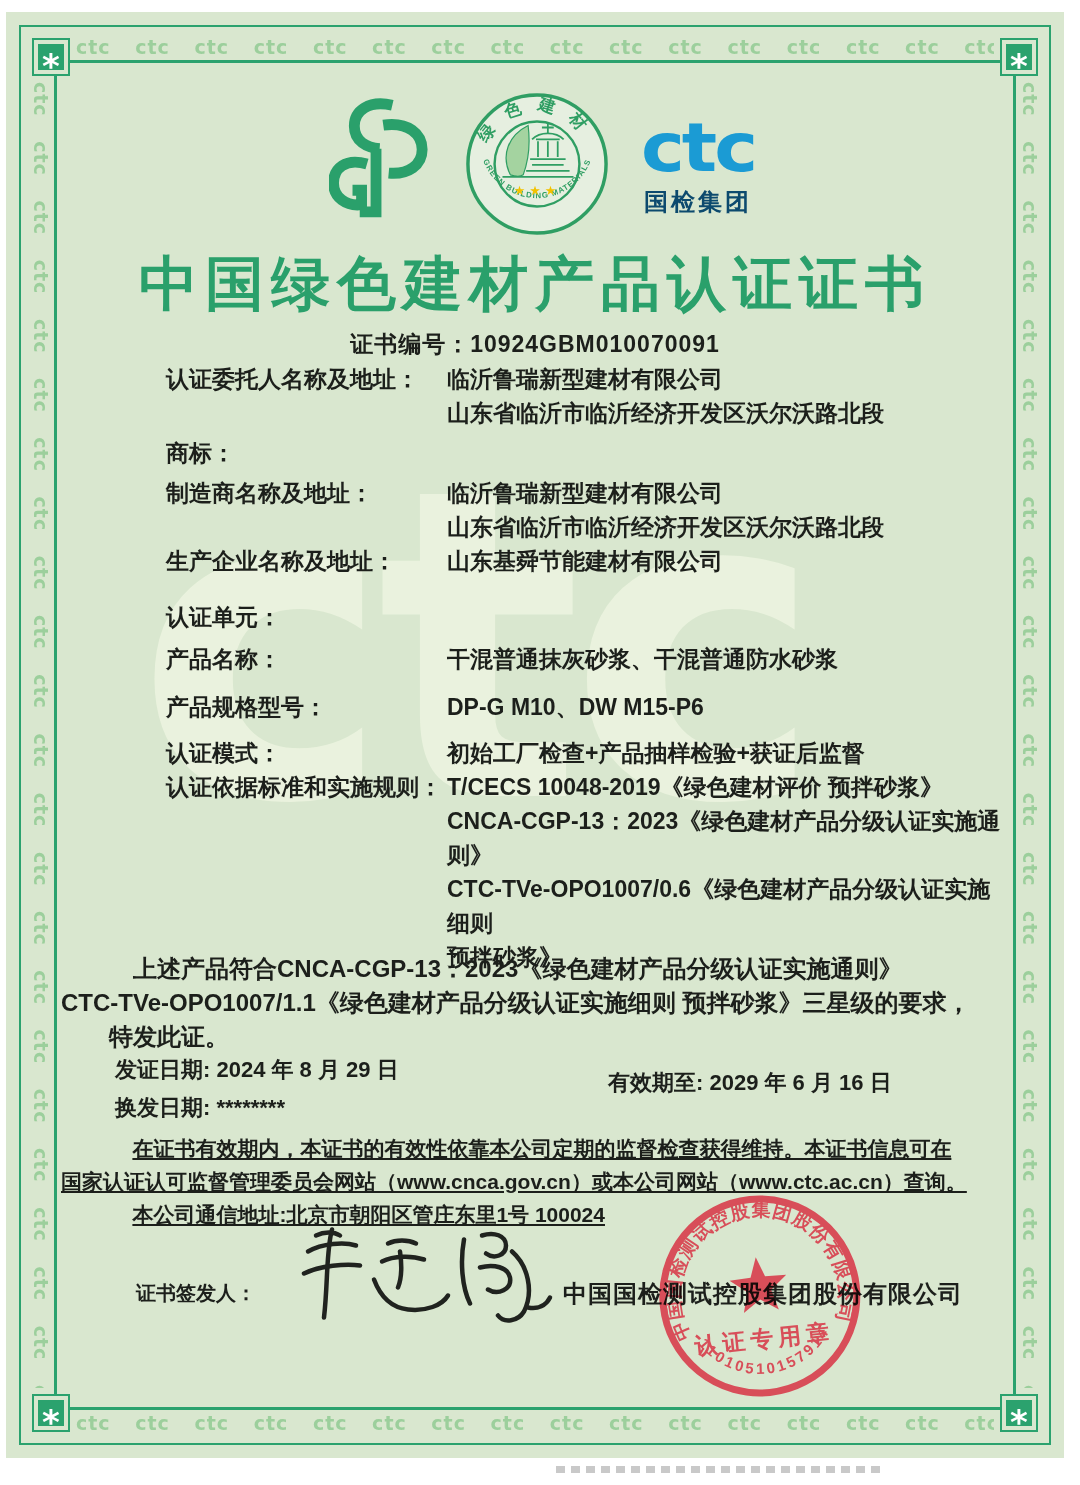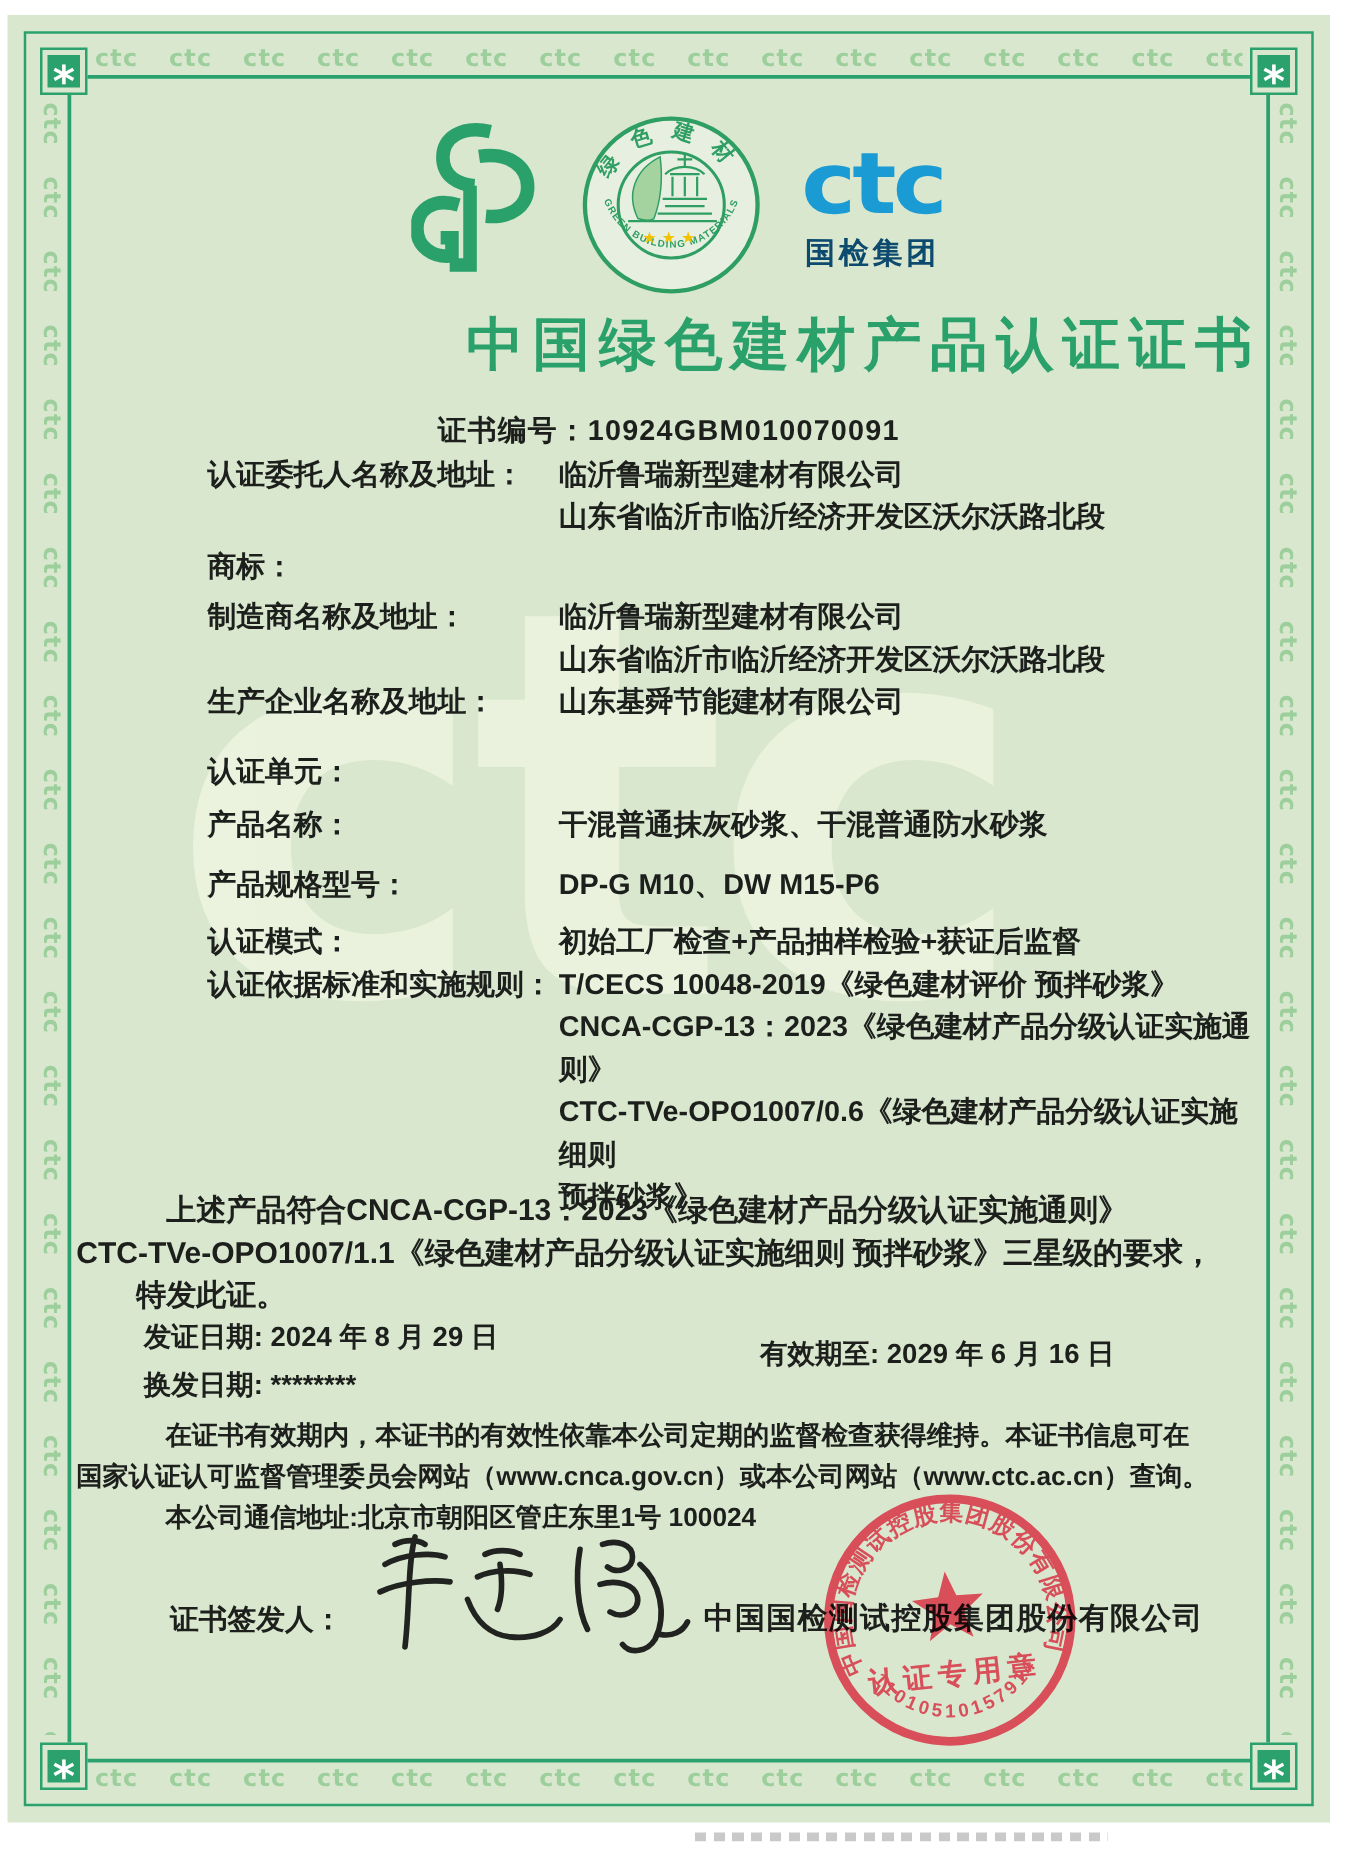--- a/index.html
+++ b/index.html
@@ -58,23 +58,23 @@
   .logos{position:absolute;top:22px;left:268px;height:150px;display:flex;align-items:center;gap:30px;}
   .gp-logo{width:104px;height:140px;}
   .seal-logo{width:148px;height:148px;}
   .ctc-block{display:flex;flex-direction:column;align-items:center;margin-top:6px;}
   .ctc-word{
     font-family:"DejaVu Sans",sans-serif;font-weight:900;font-size:74px;line-height:.85;
     letter-spacing:-3px;color:var(--ctc-blue);transform:scaleY(.92);
   }
   .ctc-sub{font-size:24px;font-weight:900;color:#0c4a6e;letter-spacing:3px;margin-top:8px;}
   .title{
-    position:absolute;top:178px;left:0;right:0;text-align:right;
+    position:absolute;top:178px;left:0;right:0;text-align:center;
     font-family:"Liberation Serif","DejaVu Serif",serif;font-weight:800;
-    font-size:46px;letter-spacing:7px;color:var(--title-green);
+    font-size:59px;letter-spacing:7px;color:var(--title-green);
   }
   .certno{
     position:absolute;top:262px;left:0;right:0;text-align:center;
     font-size:23px;font-weight:700;letter-spacing:1px;
   }
   .fields{position:absolute;top:295px;left:105px;right:0;}
   .field-row{display:flex;}
   .f-label{width:281px;flex:0 0 281px;font-size:23px;line-height:34px;font-weight:700;}
   .f-values{flex:1;}
   .f-val{font-size:23px;line-height:34px;font-weight:700;}
@@ -85,24 +85,24 @@
   .field-row:nth-child(5){margin-bottom:8px}
   .field-row:nth-child(6){margin-bottom:14px}
   .field-row:nth-child(7){margin-bottom:12px}
   .field-row:nth-child(8){margin-bottom:0}
   .statement{position:absolute;top:885px;left:0;right:16px;}
   .statement .tline{font-size:24px;line-height:34px;font-weight:700;}
   .dates{position:absolute;top:988px;left:54px;right:0;font-size:22px;font-weight:700;}
   .date-line{line-height:30px;}
   .date-line+.date-line{margin-top:8px;}
   .valid-col{position:absolute;left:493px;top:13px;line-height:30px;}
-  .footerp{position:absolute;top:1065px;left:0;right:10px;}
+  .footerp{position:absolute;top:1065px;left:0;right:10px;text-decoration:underline;}
   .footerp .tline{font-size:21px;line-height:33px;font-weight:700;}
   .signrow{position:absolute;top:1185px;left:75px;right:0;height:140px;}
-  .sign-label{position:absolute;left:0;top:28px;font-size:23px;font-weight:700;}
+  .sign-label{position:absolute;left:0;top:28px;font-size:20px;font-weight:700;}
   .signature{position:absolute;left:160px;top:-32px;width:260px;height:118px;}
   .company{position:absolute;left:427px;top:26px;font-size:24px;font-weight:700;letter-spacing:1px;}
   .stamp{
     position:absolute;left:589px;top:1121px;width:220px;height:220px;z-index:5;
     mix-blend-mode:multiply;opacity:.92;transform:rotate(-6deg);
   }
   
   .g-stroke{stroke:var(--title-green);stroke-width:12;fill:none;}
   .seal-ring{stroke:var(--seal-green);fill:rgba(255,255,255,.35);}
   .seal-line{stroke:var(--seal-green);fill:none;}

